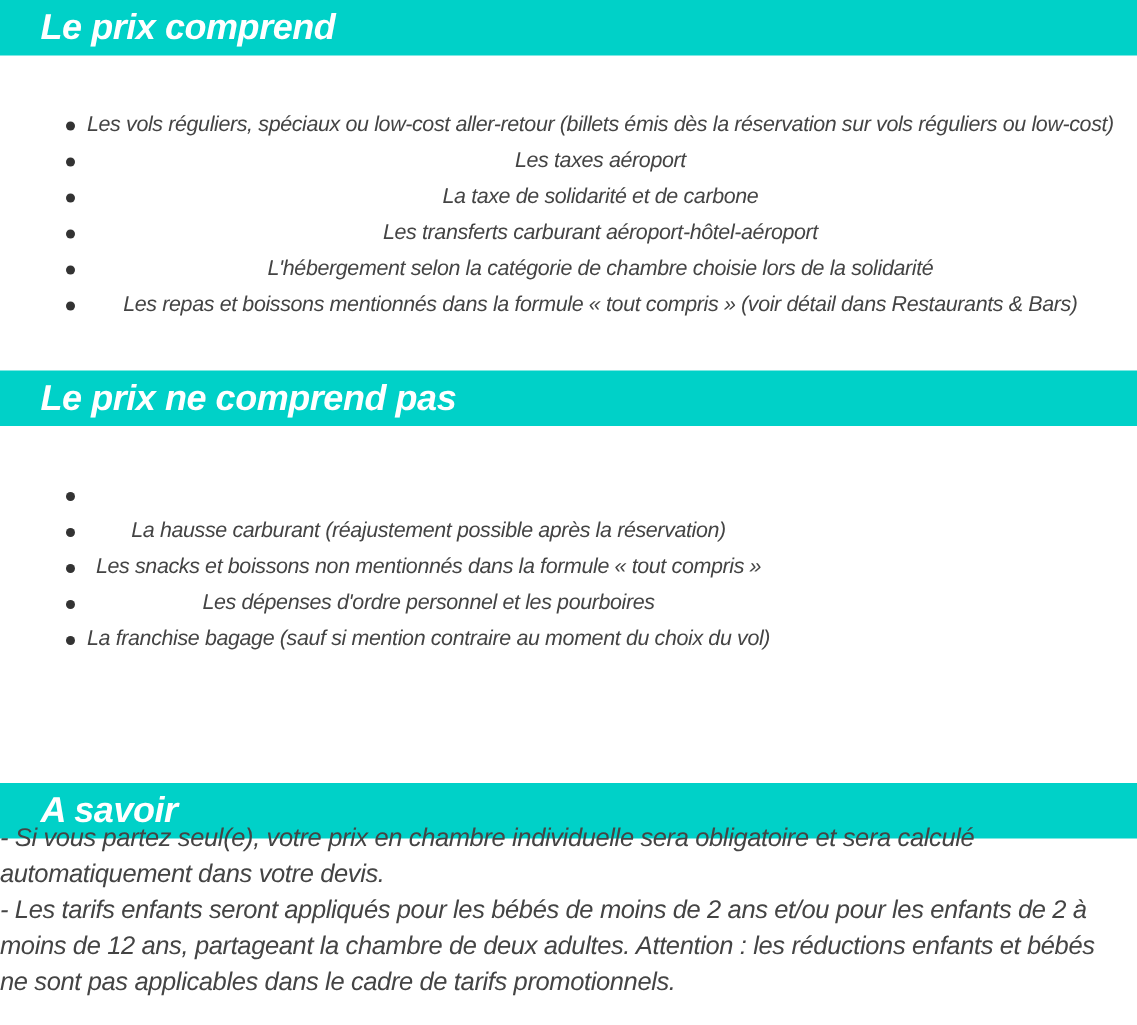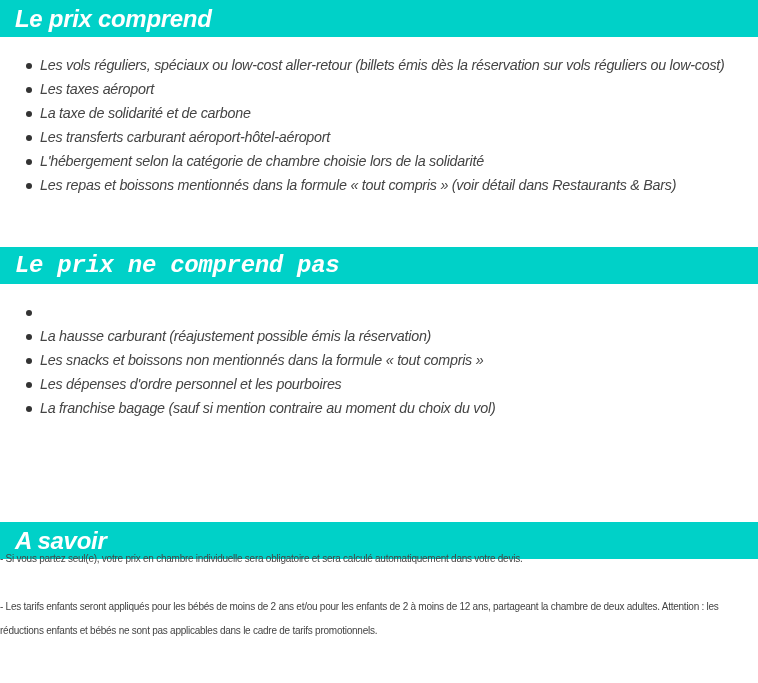--- a/index.html
+++ b/index.html
@@ -5,64 +5,64 @@
   html, body { margin: 0; padding: 0; background: #ffffff; }
   body {
     width: 758px; height: 683px; overflow: hidden; position: relative;
     font-family: "Liberation Sans", "DejaVu Sans", sans-serif;
   }
   .band {
     position: absolute; left: 0; width: 758px; height: 37px;
     background: #00d1c8;
   }
   .band h2 {
-    margin: 0; padding-left: 15px;
+    margin: 0; padding-left: 27px;
     font-size: 24px; line-height: 37px; font-style: italic; font-weight: bold;
     color: #ffffff; letter-spacing: -0.3px;
   }
   ul.items {
-    position: absolute; left: 0; margin: 0; padding: 0; list-style: none;
+    position: absolute; left: 0; margin: 18px; padding: 0; list-style: none; text-align: center;
   }
   ul.items li {
     position: relative; height: 24px; line-height: 24px;
     padding-left: 40px;
     font-size: 14.3px; font-style: italic; color: #444444;
     white-space: nowrap; letter-spacing: -0.25px;
   }
   ul.items li .dot {
     position: absolute; left: 26px; top: 10px;
     width: 6px; height: 6px; border-radius: 50%; background: #333333;
   }
   .para {
     position: absolute; left: 0; width: 752px; margin: 0;
-    font-size: 10px; color: #444444;
+    font-size: 17px; font-style: italic; color: #444444;
     line-height: 24px; letter-spacing: -0.25px;
   }
 </style>
 </head>
 <body>
 
 <div class="band" style="top:0px;">
   <h2>Le prix comprend</h2>
 </div>
 <ul class="items" style="top:53px;">
   <li><span class="dot"></span><span>Les vols réguliers, spéciaux ou low-cost aller-retour (billets émis dès la réservation sur vols réguliers ou low-cost)</span></li>
   <li><span class="dot"></span><span>Les taxes aéroport</span></li>
   <li><span class="dot"></span><span>La taxe de solidarité et de carbone</span></li>
   <li><span class="dot"></span><span>Les transferts carburant aéroport-hôtel-aéroport</span></li>
   <li><span class="dot"></span><span>L'hébergement selon la catégorie de chambre choisie lors de la solidarité</span></li>
   <li><span class="dot"></span><span>Les repas et boissons mentionnés dans la formule « tout compris » (voir détail dans Restaurants &amp; Bars)</span></li>
 </ul>
 
-<div class="band" style="top:247px;font-family:Liberation Mono, monospace;">
+<div class="band" style="top:247px;">
   <h2>Le prix ne comprend pas</h2>
 </div>
 <ul class="items" style="top:300px;">
   <li><span class="dot"></span></li>
-  <li><span class="dot"></span><span>La hausse carburant (réajustement possible émis la réservation)</span></li>
+  <li><span class="dot"></span><span>La hausse carburant (réajustement possible après la réservation)</span></li>
   <li><span class="dot"></span><span>Les snacks et boissons non mentionnés dans la formule « tout compris »</span></li>
   <li><span class="dot"></span><span>Les dépenses d'ordre personnel et les pourboires</span></li>
   <li><span class="dot"></span><span>La franchise bagage (sauf si mention contraire au moment du choix du vol)</span></li>
 </ul>
 
 <div class="band" style="top:522px;">
   <h2>A savoir</h2>
 </div>
 <p class="para" style="top:547px;">- Si vous partez seul(e), votre prix en chambre individuelle sera obligatoire et sera calculé automatiquement dans votre devis.</p>
 <p class="para" style="top:595px;">- Les tarifs enfants seront appliqués pour les bébés de moins de 2 ans et/ou pour les enfants de 2 à moins de 12 ans, partageant la chambre de deux adultes. Attention : les réductions enfants et bébés ne sont pas applicables dans le cadre de tarifs promotionnels.</p>

